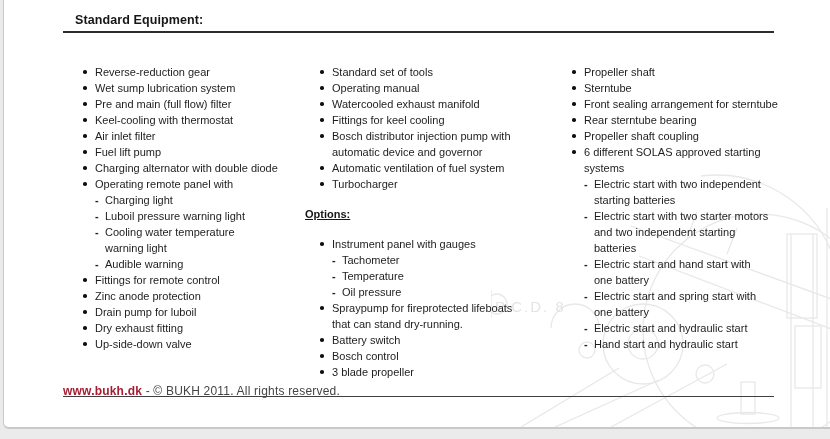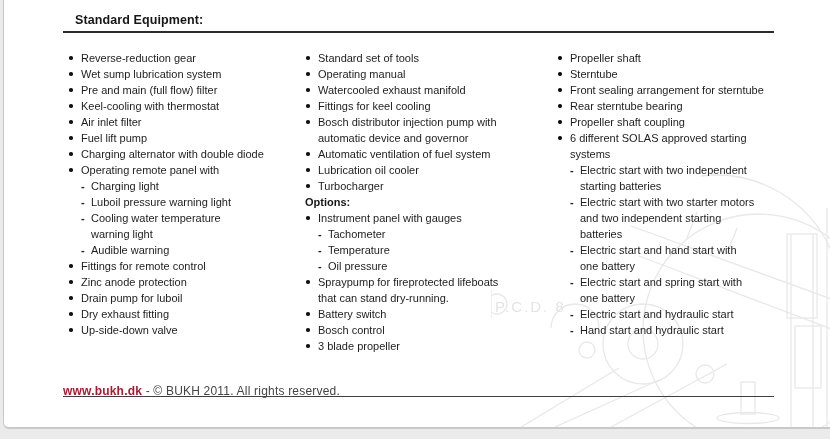--- a/index.html
+++ b/index.html
@@ -27,33 +27,33 @@
   .rule-top{
     position:absolute;left:59px;top:31px;width:711px;height:2px;background:#2c2c2c;
   }
   .col{
     position:absolute;top:50px;
     font-size:11px;line-height:16px;color:#1d1d1d;
   }
   .col1{left:64px;width:238px;}
   .col2{left:301px;width:238px;}
   .col3{left:553px;width:268px;}
-  ul.blist{list-style:none;margin:0;padding:0;}
+  ul.blist{list-style:none;margin:14px;padding:0;}
   ul.blist > li{position:relative;padding-left:13px;white-space:pre-line;}
   ul.blist > li::before{
     content:"";position:absolute;left:1px;top:6px;
     width:3.5px;height:3.5px;border-radius:50%;background:#111;
   }
   ul.sublist{list-style:none;margin:0;padding:0;}
   ul.sublist > li{position:relative;padding-left:10px;white-space:pre-line;}
   ul.sublist > li::before{
     content:"-";position:absolute;left:0;top:0;font-weight:bold;color:#1d1d1d;
   }
   .sec-heading{
-    font-weight:bold;color:#161616;
+    font-weight:bold;color:#161616;text-decoration:underline;
   }
   .rule-bottom{
     position:absolute;left:59px;top:396px;width:711px;height:1px;background:#3f3f3f;
   }
   .footer{
     position:absolute;left:59px;top:384px;
     font-size:12px;letter-spacing:.2px;color:#454545;
   }
   .footer .link{color:#a51d32;font-weight:bold;text-decoration:none;cursor:pointer;}
 </style>
@@ -114,21 +114,20 @@
     </div>
   <div class="col col2">
       <ul class="blist">
         <li>Standard set of tools</li>
         <li>Operating manual</li>
         <li>Watercooled exhaust manifold</li>
         <li>Fittings for keel cooling</li>
         <li>Bosch distributor injection pump with
 automatic device and governor</li>
         <li>Automatic ventilation of fuel system</li>
-        <li>Lubrication oil cooler</li>
         <li>Turbocharger</li>
       </ul>
       <div class="sec-heading">Options:</div>
       <ul class="blist">
         <li>Instrument panel with gauges<ul class="sublist"><li>Tachometer</li><li>Temperature</li><li>Oil pressure</li></ul></li>
         <li>Spraypump for fireprotected lifeboats
 that can stand dry-running.</li>
         <li>Battery switch</li>
         <li>Bosch control</li>
         <li>3 blade propeller</li>

